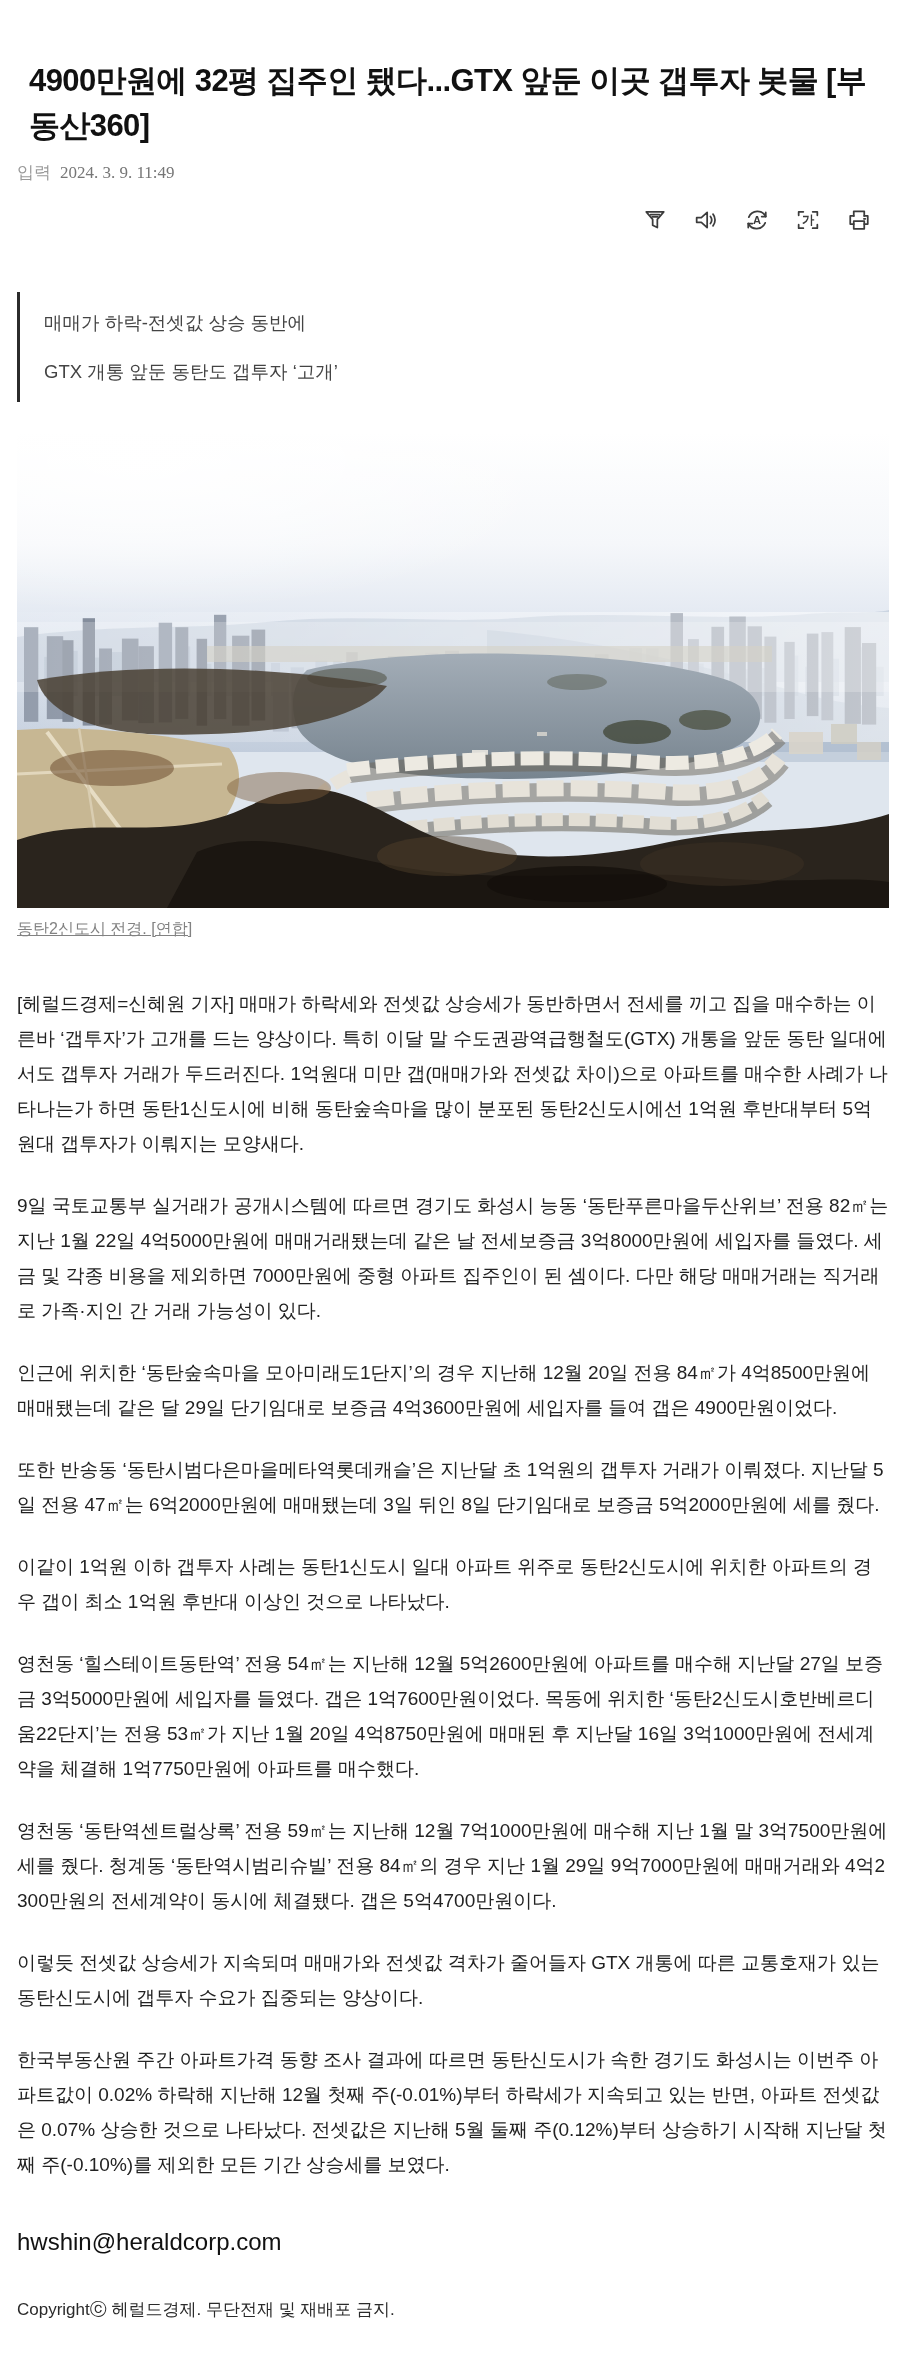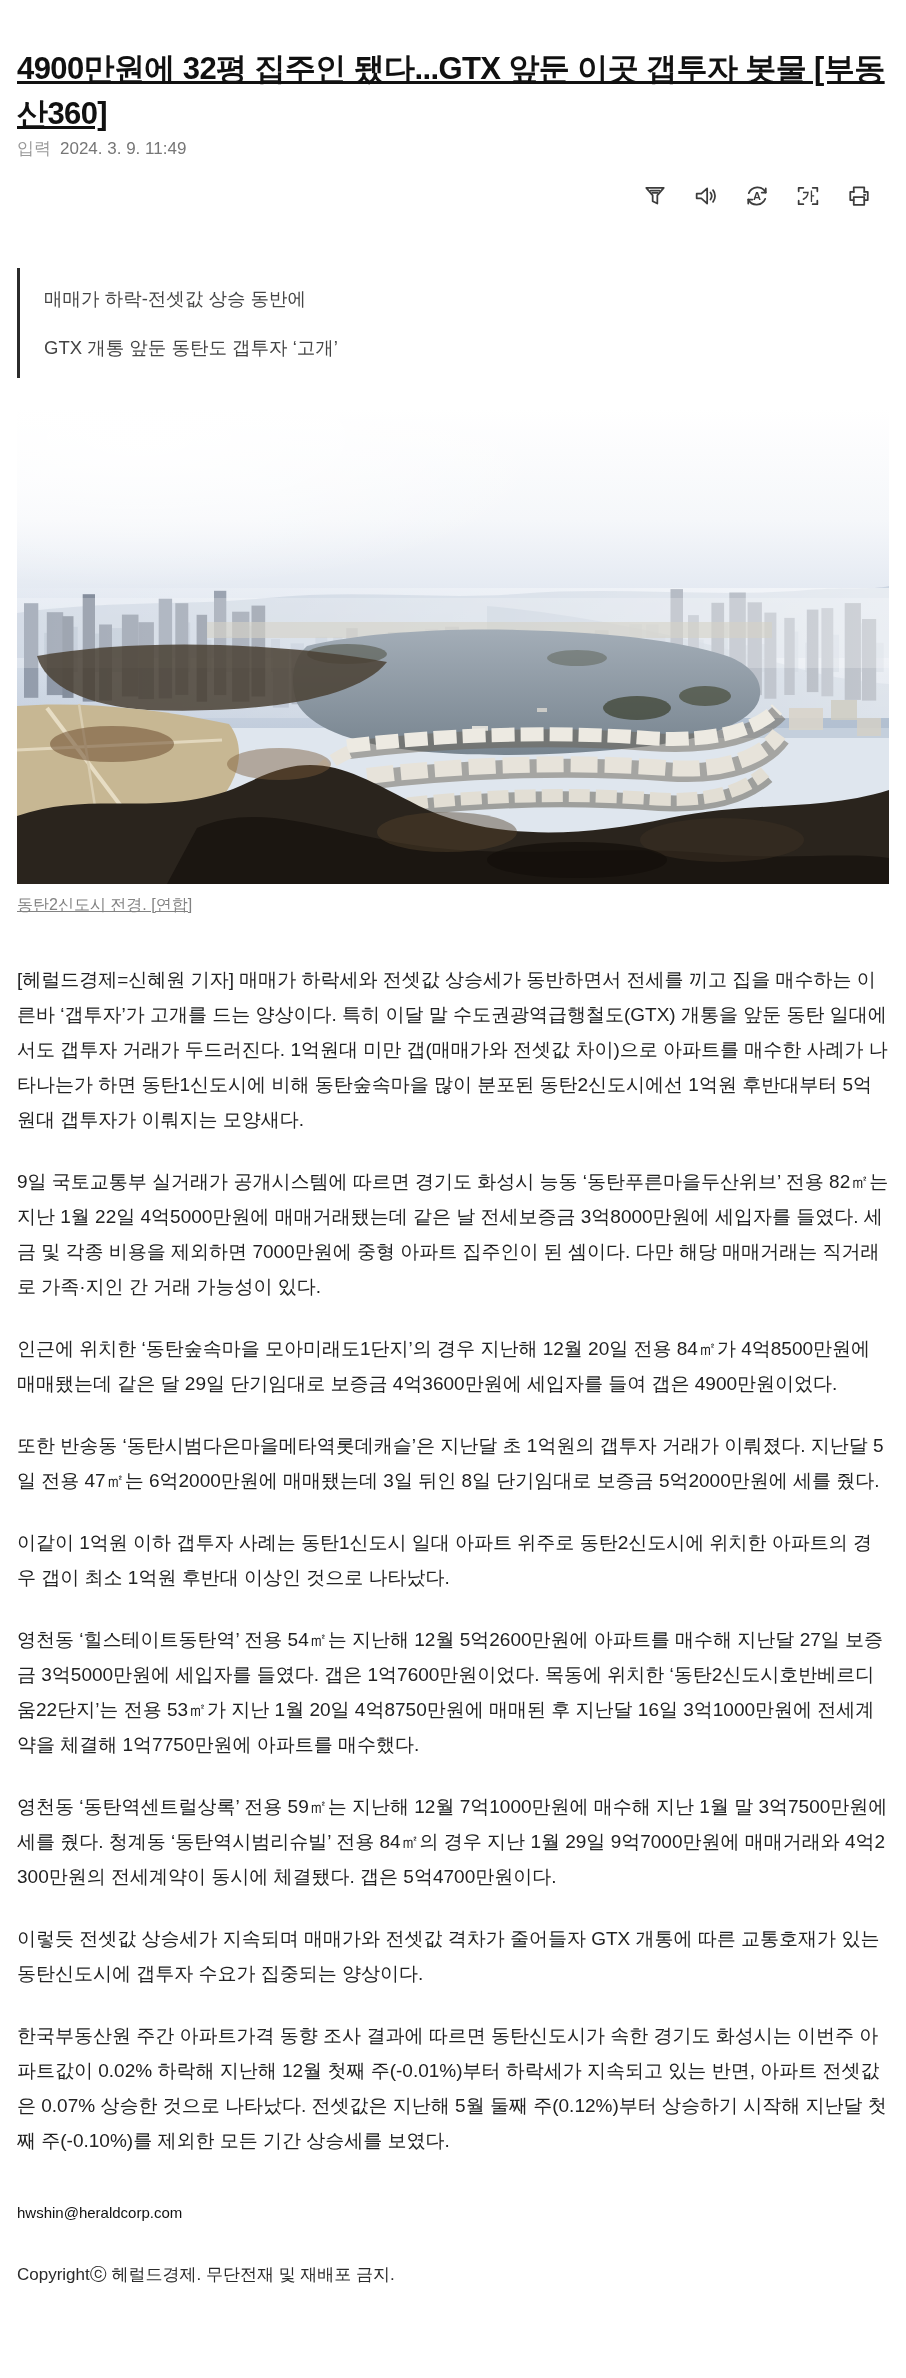--- a/index.html
+++ b/index.html
@@ -1,22 +1,22 @@
 <!DOCTYPE html>
 <html lang="ko"><head>
 <meta charset="utf-8">
 <style>
   html,body{margin:0;padding:0;background:#ffffff;}
   body{width:906px;color:#1d1d1d;font-family:"Liberation Sans","DejaVu Sans",sans-serif;}
   .page{padding:46px 17px 30px;box-sizing:border-box;}
 
-  .headline{margin:0;font-size:31px;line-height:1.46;font-weight:700;color:#111;
-    letter-spacing:-0.6px;word-break:break-all;text-decoration:underline;}
-
-  .meta{font-size:17px;}
+  .headline{margin:12px;font-size:31px;line-height:1.46;font-weight:700;color:#111;
+    letter-spacing:-0.6px;word-break:break-all;}
+
+  .meta{font-size:17px;font-family:Liberation Serif, serif;}
   .meta-label{color:#9a9a9a;margin-right:9px;}
   .meta-date{color:#767676;}
 
   .toolbar{display:flex;justify-content:flex-end;align-items:center;gap:23px;
     margin-top:22px;padding-right:16px;}
   .tool-btn{all:unset;cursor:pointer;display:inline-flex;width:28px;height:28px;
     align-items:center;justify-content:center;}
   .tool-btn svg{width:28px;height:28px;stroke:#3c3c3c;fill:none;stroke-width:1.5;
     stroke-linecap:round;stroke-linejoin:round;}
   .tool-btn svg text{fill:#3c3c3c;stroke:none;font-weight:700;
@@ -28,21 +28,21 @@
   figure.photo-figure{margin:30px 0 0;}
   .photo{width:872px;height:476px;overflow:hidden;background:#dfe6ee;}
   .photo svg{display:block;width:872px;height:476px;}
   figcaption{margin-top:11px;font-size:16px;color:#828282;text-decoration:underline;}
 
   .article-body{margin-top:46px;}
   .article-body p{margin:27px 0;font-size:19px;line-height:35px;color:#222;
     word-break:break-all;}
   .article-body p:first-child{margin-top:0;}
 
-  .email{margin-top:46px;font-size:15px;color:#111;}
+  .email{margin-top:46px;font-size:24px;color:#111;}
   .copyright{margin-top:42px;font-size:17px;color:#2a2a2a;}
 </style>
 </head>
 <body>
 
 <div class="page">
 
   <h1 class="headline">4900만원에 32평 집주인 됐다...GTX 앞둔 이곳 갭투자 봇물 [부동산360]</h1>
 
   <div class="meta">

